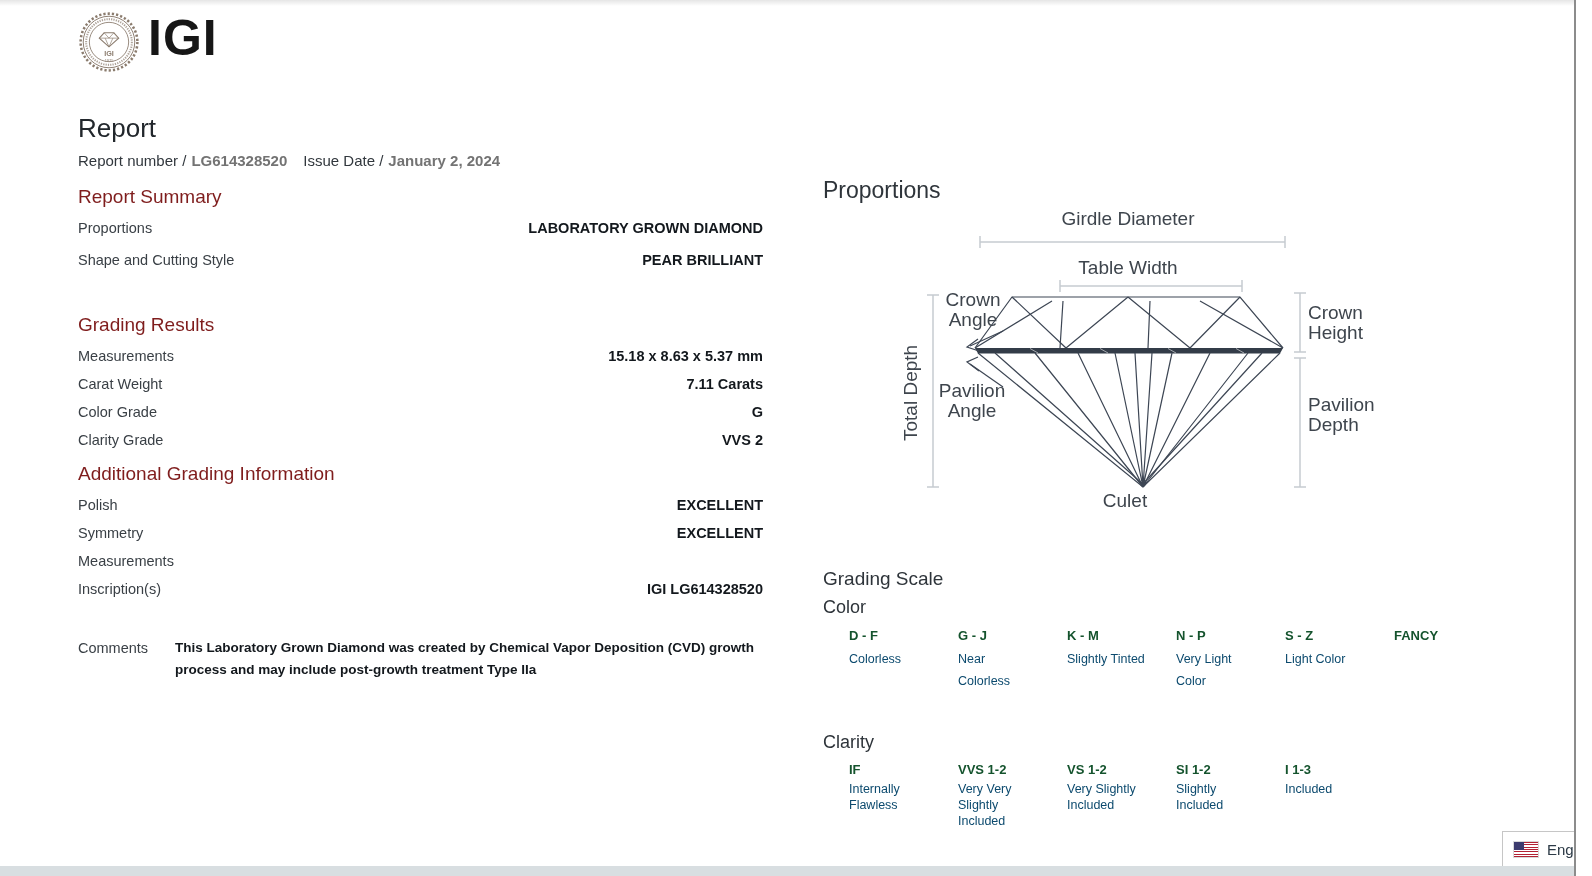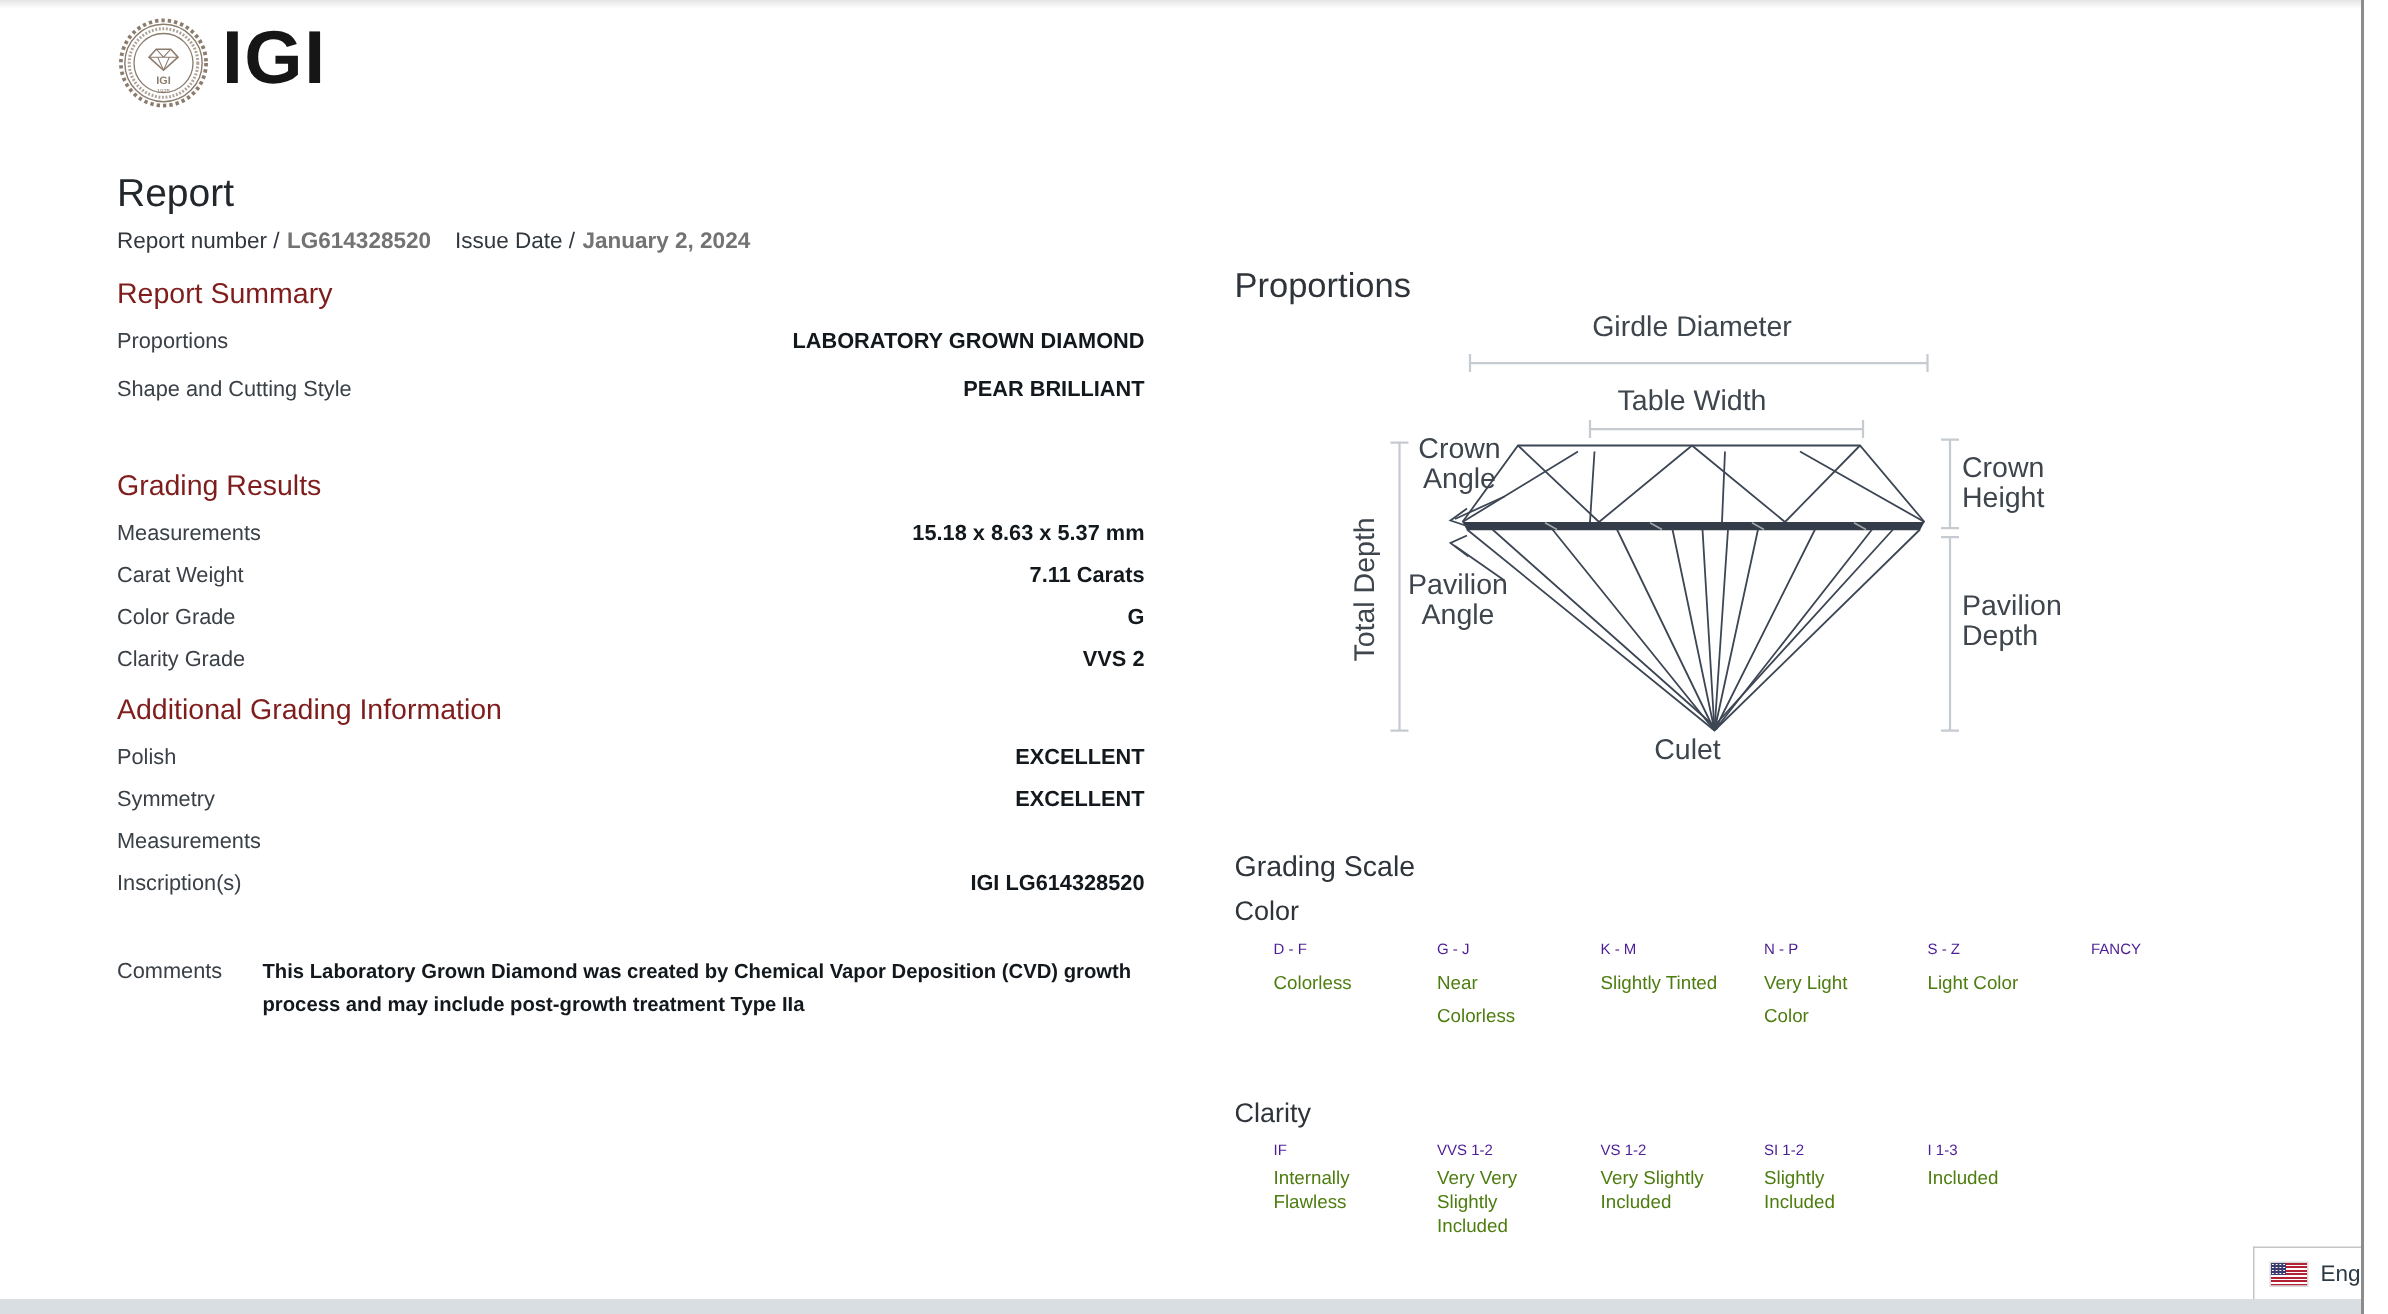--- a/index.html
+++ b/index.html
@@ -43,22 +43,22 @@
   
   .gs-h{position:absolute;left:823px;top:568px;font-size:19px;color:#2e343a;}
   .color-h{position:absolute;left:823px;top:597px;font-size:18px;color:#2e343a;}
   .clarity-h{position:absolute;left:823px;top:732px;font-size:18px;color:#2e343a;}
   .scale-row{position:absolute;left:849px;width:680px;}
   .color-row{top:628px;}
   .clarity-row{top:762px;}
   .gcol{position:absolute;top:0;width:104px;}
   .gcol.c0{left:0;} .gcol.c1{left:109px;} .gcol.c2{left:218px;}
   .gcol.c3{left:327px;} .gcol.c4{left:436px;} .gcol.c5{left:545px;}
-  .grade{font-size:10px;font-weight:normal;color:#4c1d95;}
-  .gdesc{font-size:12.5px;color:#4d7c0f;}
+  .grade{font-size:13px;font-weight:bold;color:#14532d;}
+  .gdesc{font-size:12.5px;color:#0c4a6e;}
   .color-row .gdesc{margin-top:6px;line-height:21.5px;}
   .clarity-row .gdesc{margin-top:4px;line-height:16px;}
 
   
   .lang{position:absolute;left:1502px;top:831px;width:90px;height:36px;background:#fff;
         border:1px solid #c6c6c6;border-right:none;box-sizing:border-box;
         display:flex;align-items:center;gap:9px;padding-left:11px;cursor:pointer;}
   .flag{width:24px;height:15px;position:relative;flex:0 0 auto;
         background:repeating-linear-gradient(#b22234 0 1.16px,#ffffff 1.16px 2.31px);
         outline:1px solid #d9d9d9;}

